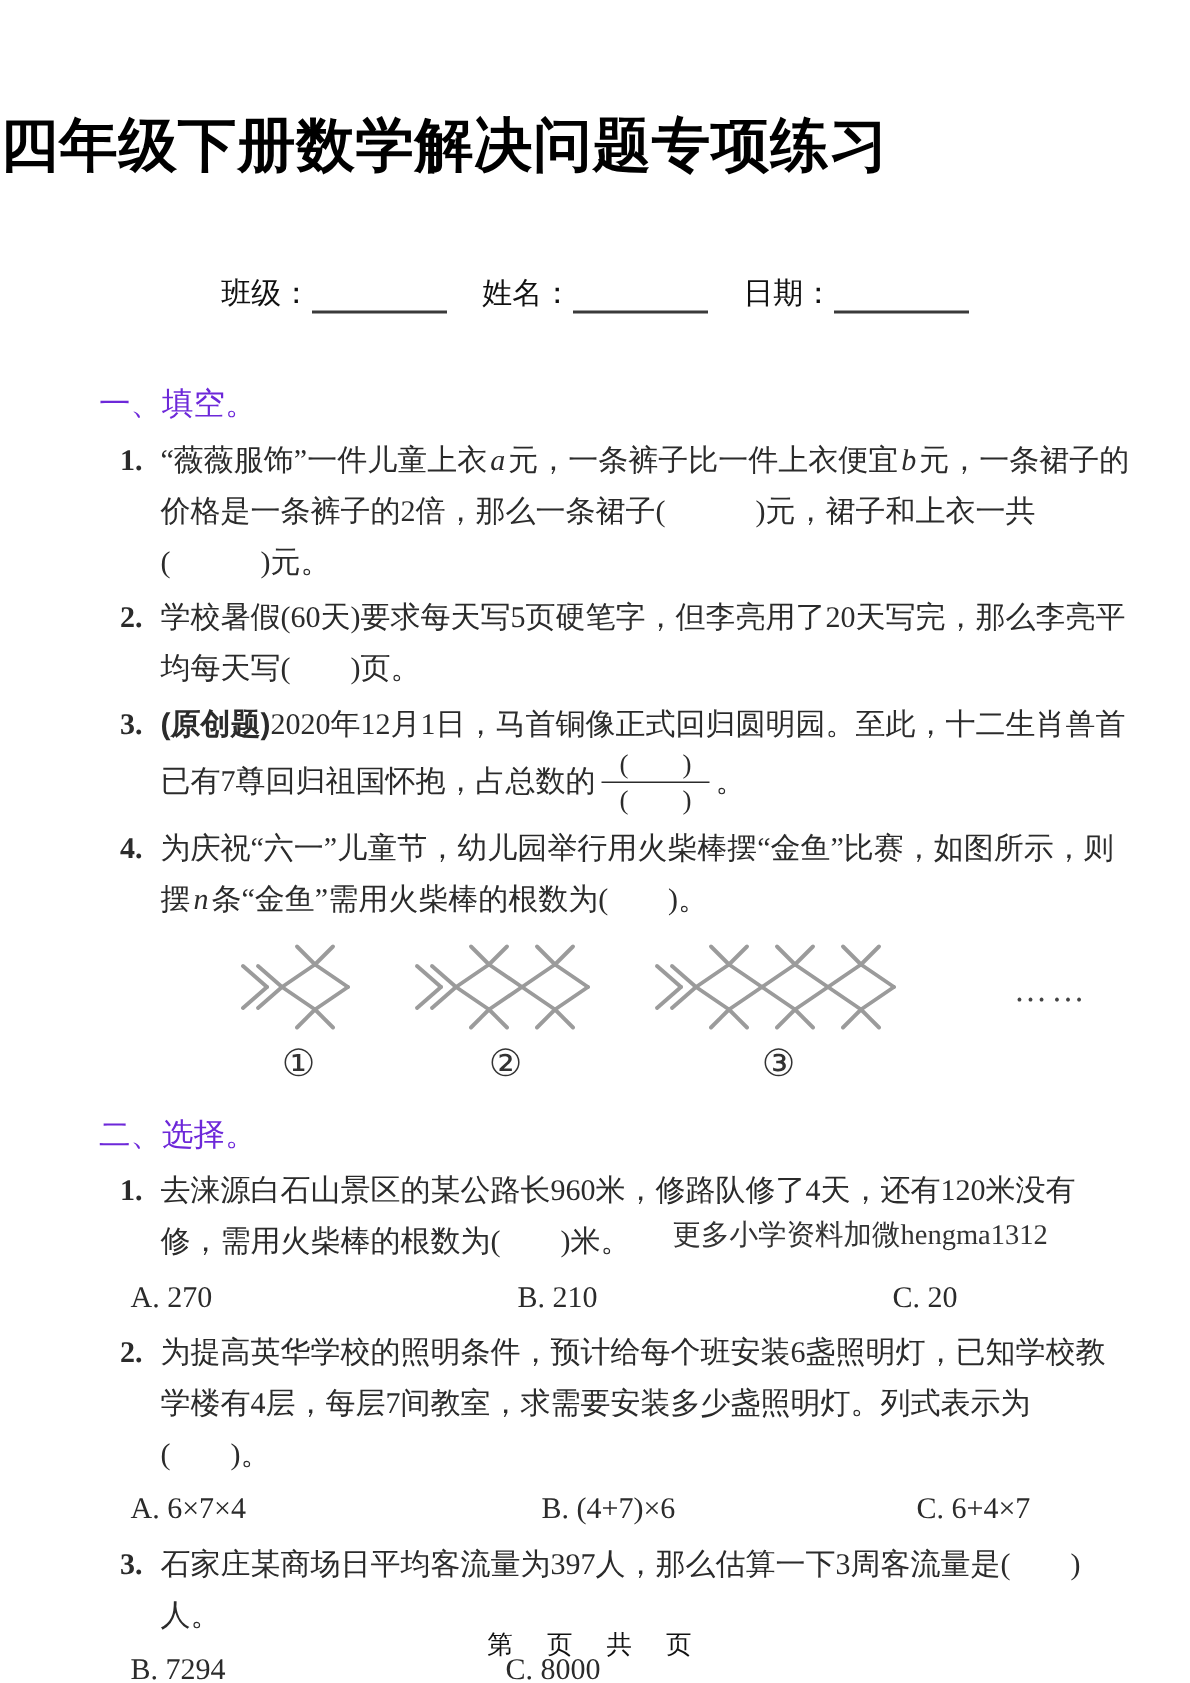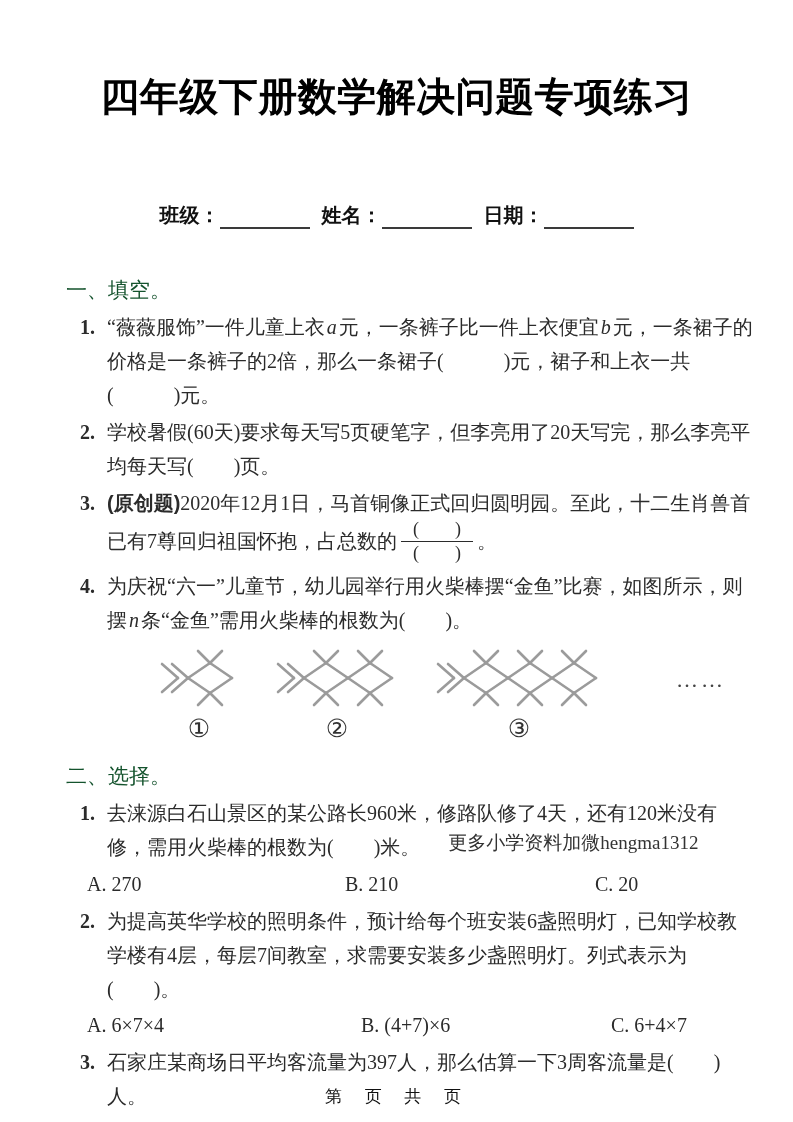--- a/index.html
+++ b/index.html
@@ -5,40 +5,39 @@
   html,body{margin:0;padding:0;background:#ffffff;}
   body{
     width:793px;height:1122px;
     font-family:"Liberation Serif", serif;
     color:#2b2b2b;
     overflow:hidden;
   }
   .page{position:relative;width:793px;height:1122px;background:#fff;overflow:hidden;}
   .title{
     margin:0;padding-top:70px;
-    text-align:center;
     font-family:"Liberation Sans", sans-serif;
     font-weight:bold;font-size:39px;color:#000;
     letter-spacing:0.5px;
   }
   .info-line{
     display:flex;justify-content:center;align-items:flex-end;
-    gap:12px;margin-top:78px;
-    font-family:"Liberation Sans", sans-serif;
-    font-weight:bold;font-size:20px;color:#111;
+    gap:24px;margin-top:58px;
+    font-family:"Liberation Sans", sans-serif;
+    font-weight:normal;font-size:20px;color:#111;
   }
   .info-field{display:flex;align-items:flex-end;}
   .blank{
     display:inline-block;width:90px;height:22px;
     border-bottom:2px solid #3a3a3a;
   }
   .content{margin:44px 40px 0 66px;}
   .sec-head{
     font-family:"Liberation Sans", sans-serif;
-    font-size:21px;color:#14532d;line-height:34px;margin:16px 0 3px 0;
+    font-size:21px;color:#6d28d9;line-height:34px;margin:16px 0 3px 0;
   }
   .section + .section{margin-top:10px;}
   .problem{display:flex;font-size:20px;line-height:34px;margin:1px 0 3px 14px;}
   .p-num{font-weight:bold;width:27px;flex:none;}
   .p-body{flex:1;}
   .var{font-style:italic;padding:0 2px;}
   .hei{font-family:"Liberation Sans", sans-serif;font-weight:bold;}
   .frac{
     display:inline-block;vertical-align:middle;text-align:center;
     font-size:18px;line-height:1.25;margin:0 4px;position:relative;top:-2px;

